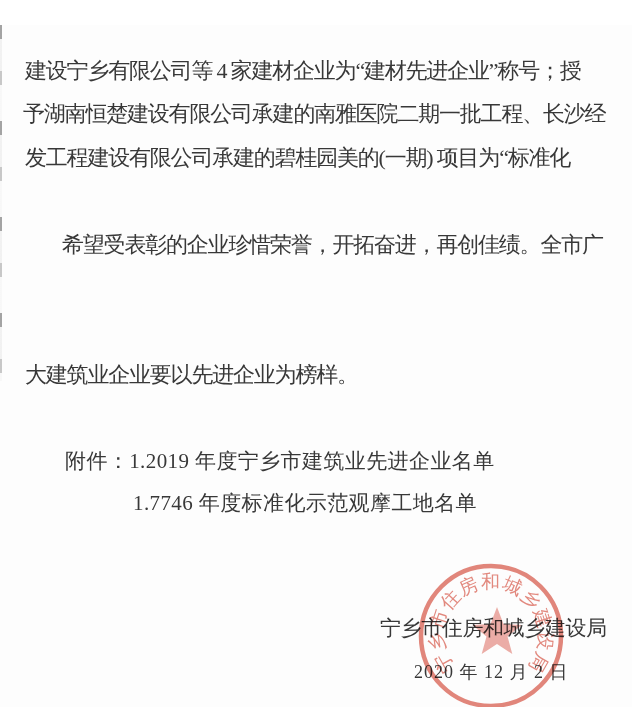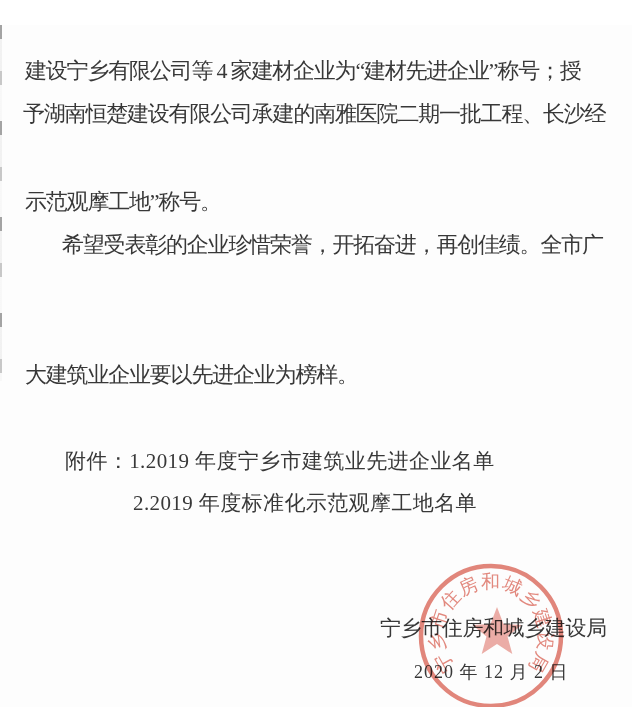--- a/index.html
+++ b/index.html
@@ -65,26 +65,26 @@
 </style>
 </head>
 <body>
 
 <div class="page">
 
   <div class="scan-edge"></div>
 
   <div class="bline" style="left:25px;top:31px">建设宁乡有限公司等 4 家建材企业为“建材先进企业”称号；授</div>
   <div class="bline" style="left:23px;top:74px">予湖南恒楚建设有限公司承建的南雅医院二期一批工程、长沙经</div>
-  <div class="bline" style="left:25px;top:162px">示范观摩工地”称号。</div>
+  <div class="bline" style="left:25px;top:118px">发工程建设有限公司承建的碧桂园美的(一期) 项目为“标准化</div>
   <div class="bline" style="left:62px;top:205px">希望受表彰的企业珍惜荣誉，开拓奋进，再创佳绩。全市广</div>
   <div class="bline" style="left:25px;top:335px">大建筑业企业要以先进企业为榜样。</div>
 
   <div class="attach" style="left:65px;top:421px">附件：1.2019 年度宁乡市建筑业先进企业名单</div>
-  <div class="attach" style="left:133px;top:463px">2.2019 年度标准化示范观摩工地名单</div>
+  <div class="attach" style="left:133px;top:463px">1.7746 年度标准化示范观摩工地名单</div>
 
   <div class="sig" style="left:380px;top:589px">宁乡市住房和城乡建设局</div>
   <div class="sig-date" style="left:414px;top:633px">2020 年 12 月 2 日</div>
 
   <svg class="seal" viewBox="0 0 180 180" aria-hidden="true">
     <circle cx="90" cy="90" r="70" fill="none" stroke="#d85748" stroke-width="4.5" stroke-opacity="0.82"></circle>
     <polygon points="96,61 102.5,78.1 120.7,79 106.5,90.4 111.3,108 96,98 80.7,108 85.5,90.4 71.3,79 89.5,78.1" fill="#d85748" fill-opacity="0.55"></polygon>
     <defs>
       <path id="sealArc" d="M 50.7 117.5 A 48 48 0 1 1 129.3 117.5" fill="none"></path>
     </defs>

